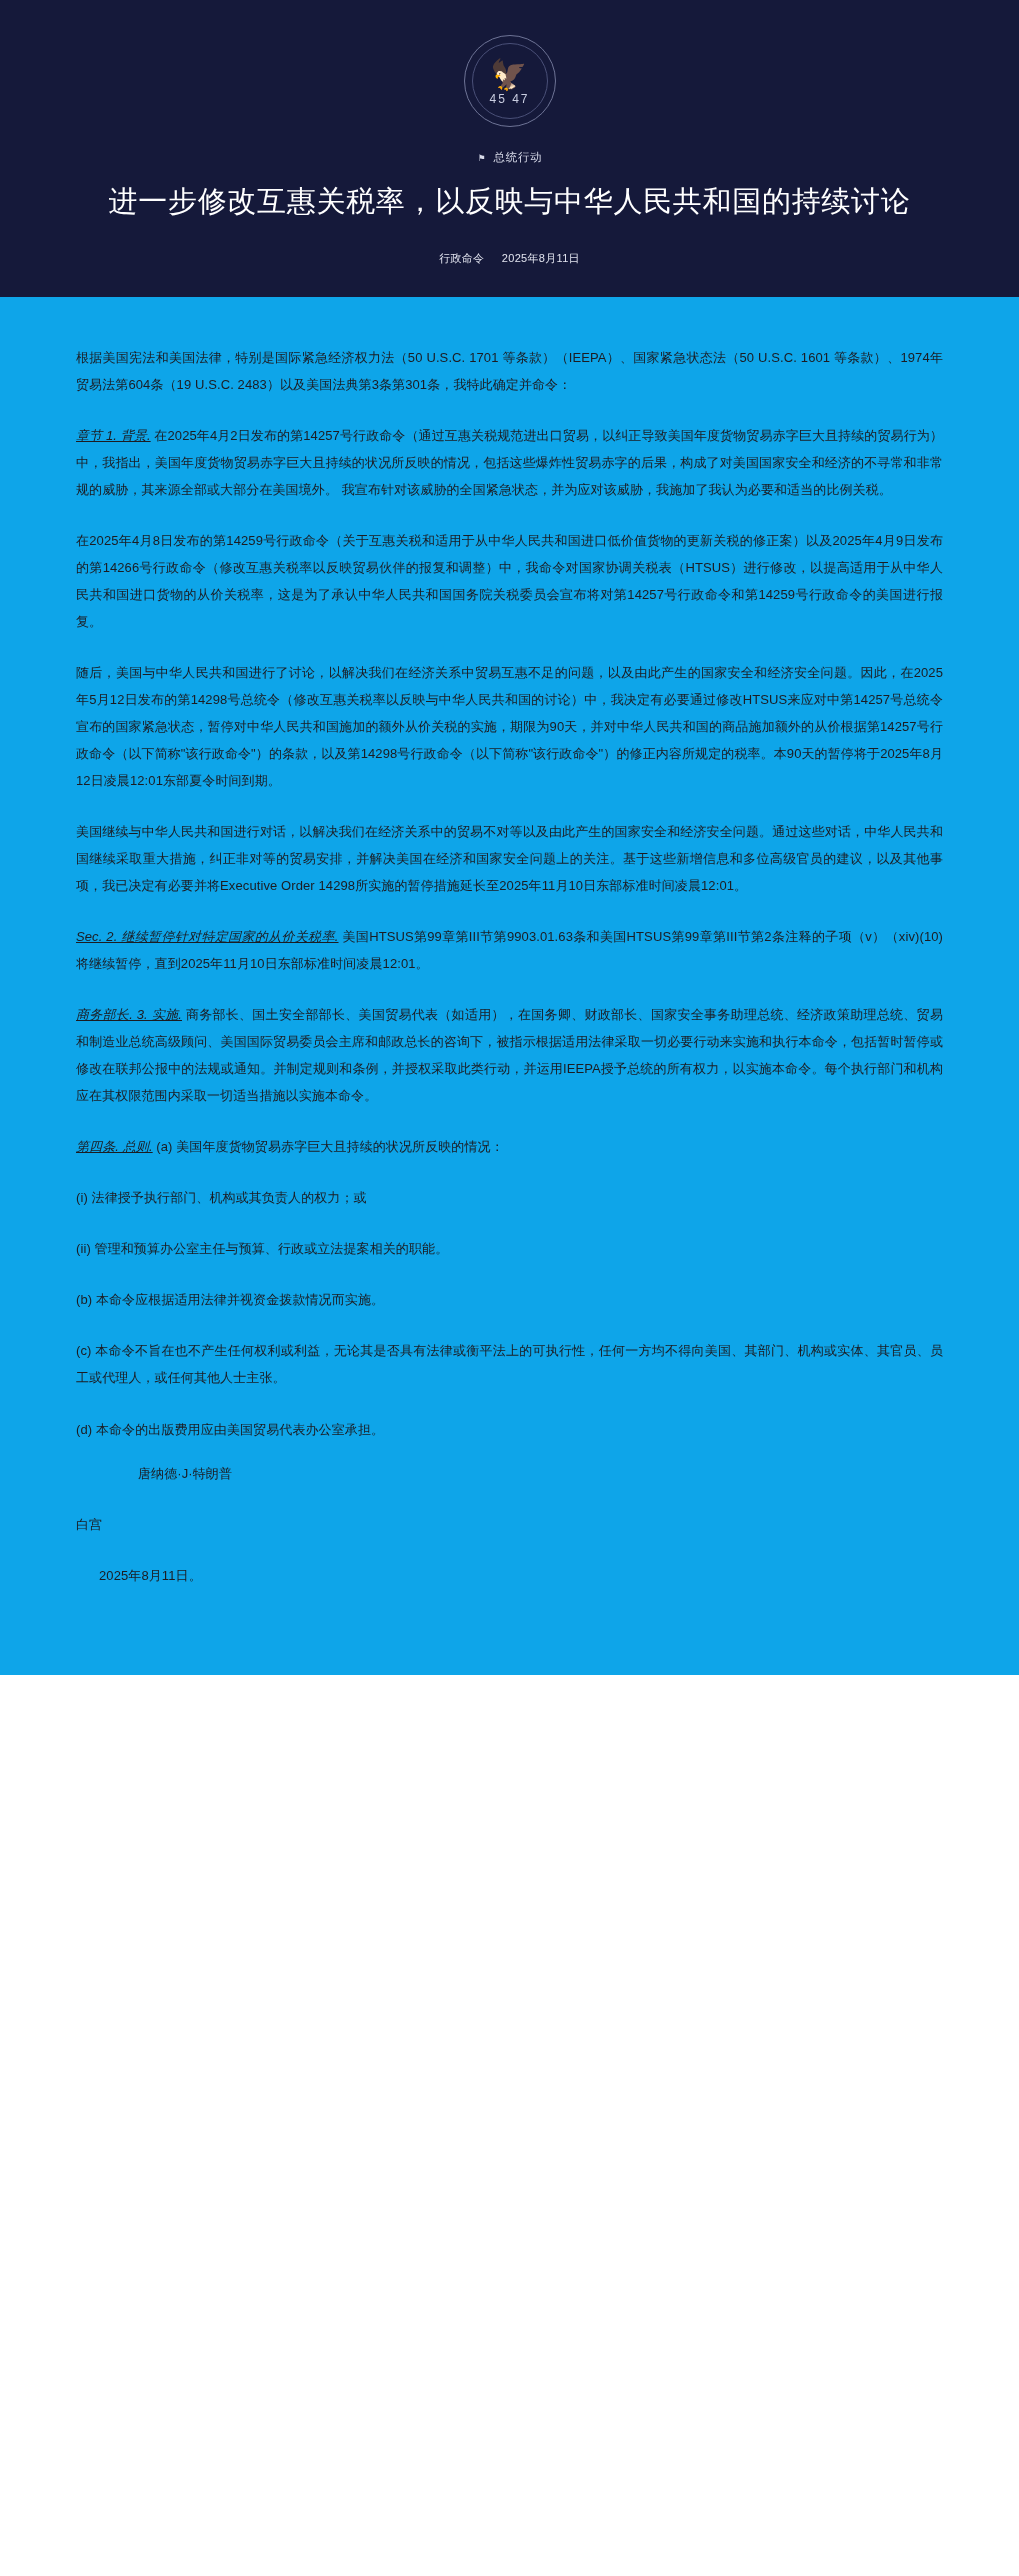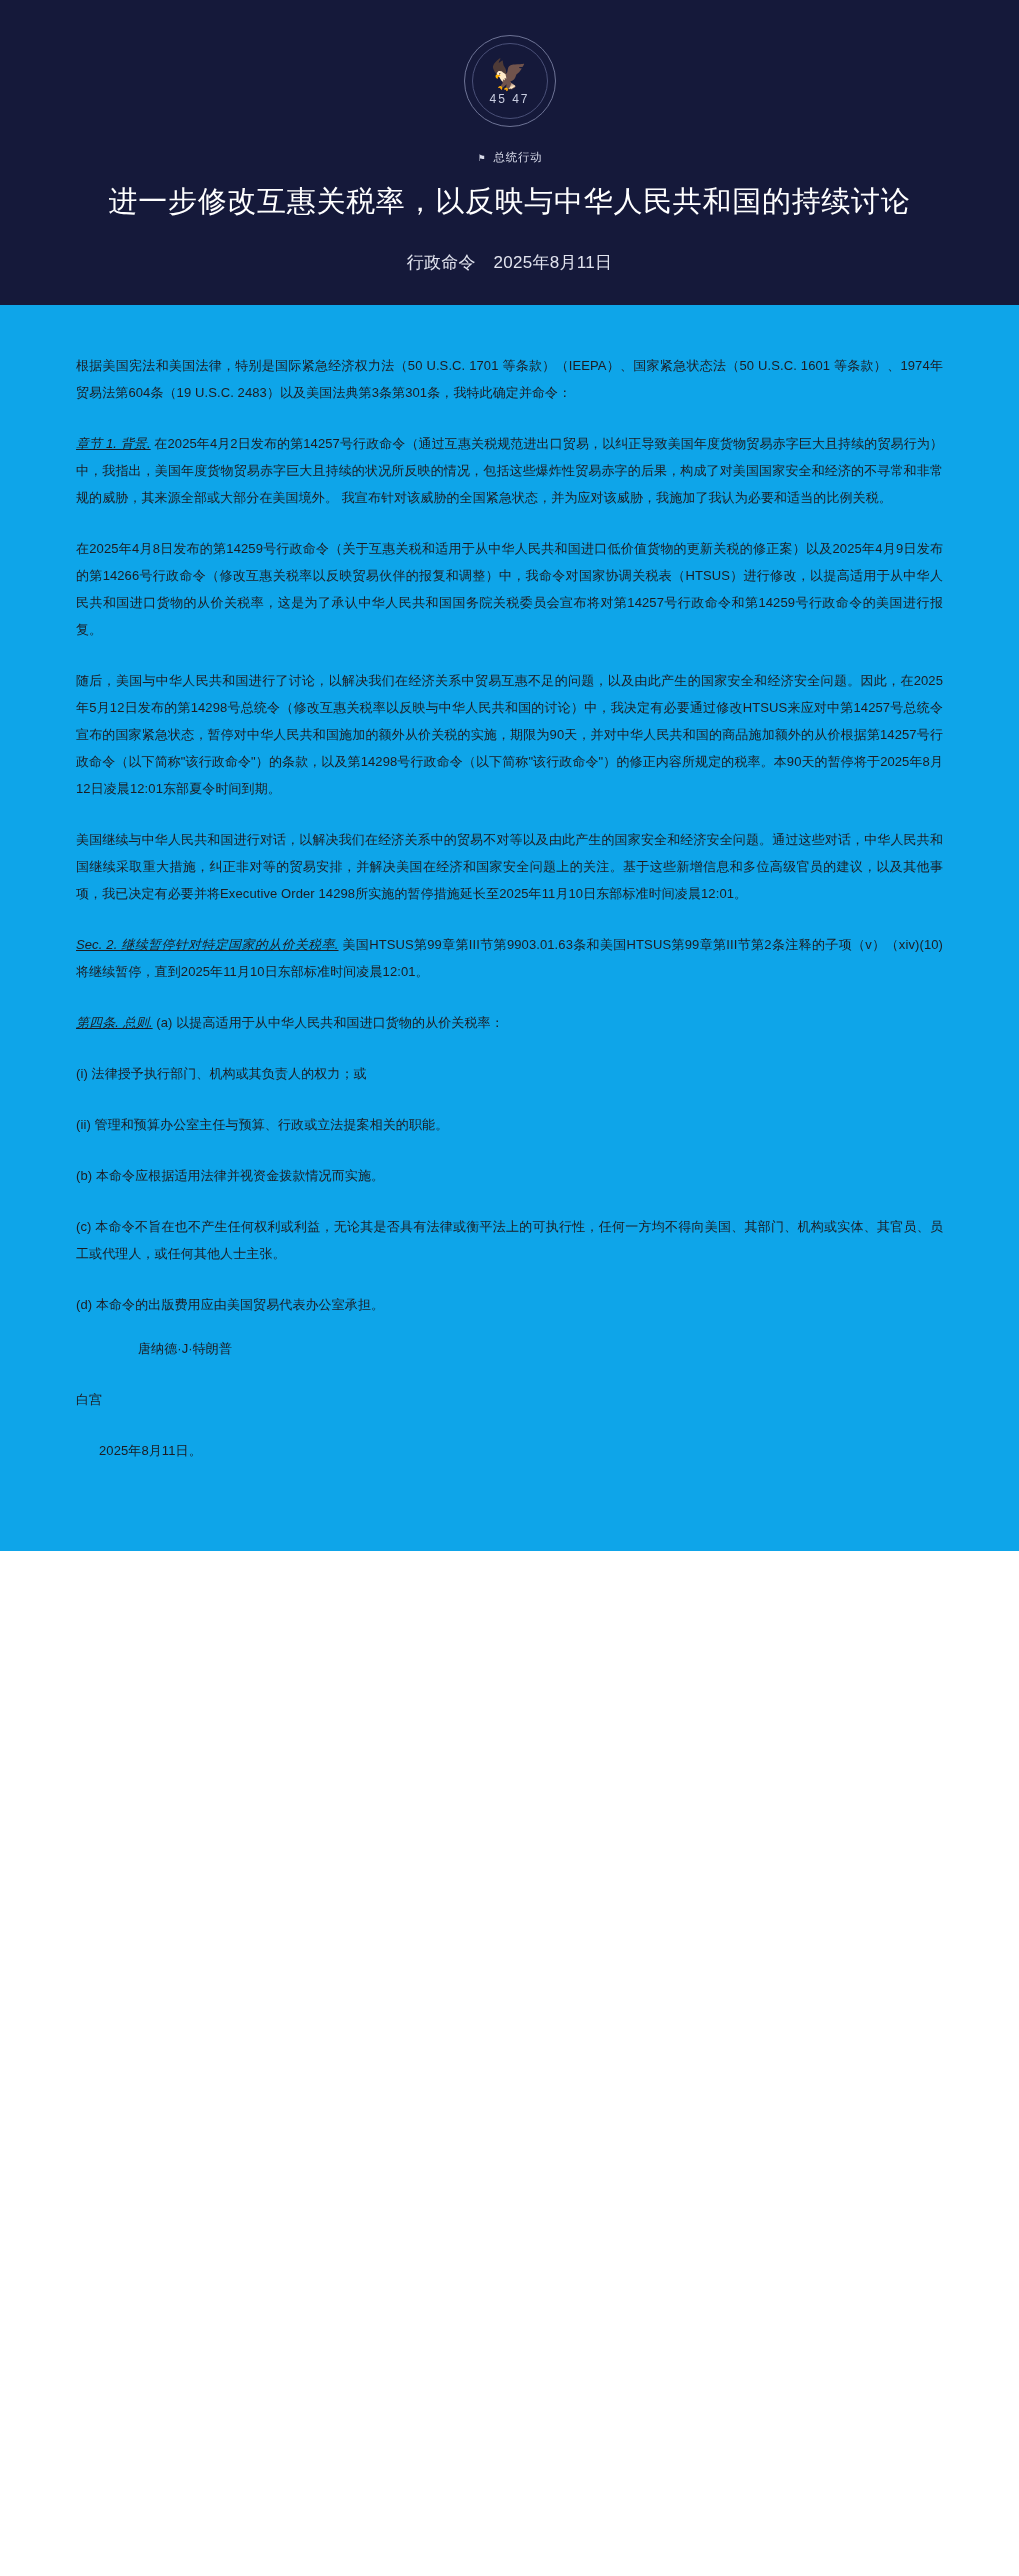--- a/index.html
+++ b/index.html
@@ -73,21 +73,21 @@
     font-weight: 400;
     color: #ffffff;
     font-size: 29px;
     line-height: 1.28;
     margin: 17.5px auto 0;
     max-width: 870px;
     letter-spacing: 0.7px;
   }
   .meta {
     margin-top: 31px;
-    font-size: 17px;
+    font-size: 11px;
     color: #e2e4ef;
     display: flex;
     align-items: center;
     justify-content: center;
     gap: 17.5px;
     letter-spacing: 0.3px;
   }
 
   
   .doc {
@@ -155,22 +155,23 @@
   <p><span class="u i">章节 1. 背景.</span><span> 在2025年4月2日发布的第14257号行政命令（通过互惠关税规范进出口贸易，以纠正导致美国年度货物贸易赤字巨大且持续的贸易行为）中，我指出，美国年度货物贸易赤字巨大且持续的状况所反映的情况，包括这些爆炸性贸易赤字的后果，构成了对美国国家安全和经济的不寻常和非常规的威胁，其来源全部或大部分在美国境外。 我宣布针对该威胁的全国紧急状态，并为应对该威胁，我施加了我认为必要和适当的比例关税。</span></p>
 
   <p><span>在2025年4月8日发布的第14259号行政命令（关于互惠关税和适用于从中华人民共和国进口低价值货物的更新关税的修正案）以及2025年4月9日发布的第14266号行政命令（修改互惠关税率以反映贸易伙伴的报复和调整）中，我命令对国家协调关税表（HTSUS）进行修改，以提高适用于从中华人民共和国进口货物的从价关税率，这是为了承认中华人民共和国国务院关税委员会宣布将对第14257号行政命令和第14259号行政命令的美国进行报复。</span></p>
 
   <p><span>随后，美国与中华人民共和国进行了讨论，以解决我们在经济关系中贸易互惠不足的问题，以及由此产生的国家安全和经济安全问题。因此，在2025年5月12日发布的第14298号总统令（修改互惠关税率以反映与中华人民共和国的讨论）中，我决定有必要通过修改HTSUS来应对中第14257号总统令宣布的国家紧急状态，暂停对中华人民共和国施加的额外从价关税的实施，期限为90天，并对中华人民共和国的商品施加额外的从价根据第14257号行政命令（以下简称"该行政命令"）的条款，以及第14298号行政命令（以下简称"该行政命令"）的修正内容所规定的税率。本90天的暂停将于2025年8月12日凌晨12:01东部夏令时间到期。</span></p>
 
   <p><span>美国继续与中华人民共和国进行对话，以解决我们在经济关系中的贸易不对等以及由此产生的国家安全和经济安全问题。通过这些对话，中华人民共和国继续采取重大措施，纠正非对等的贸易安排，并解决美国在经济和国家安全问题上的关注。基于这些新增信息和多位高级官员的建议，以及其他事项，我已决定有必要并将Executive Order 14298所实施的暂停措施延长至2025年11月10日东部标准时间凌晨12:01。</span></p>
 
   <p><span class="u i">Sec. 2. 继续暂停针对特定国家的从价关税率.</span><span> 美国HTSUS第99章第III节第9903.01.63条和美国HTSUS第99章第III节第2条注释的子项（v）（xiv)(10)将继续暂停，直到2025年11月10日东部标准时间凌晨12:01。</span></p>
 
+  <p><span class="u i">商务部长. 3. 实施.</span><span> 商务部长、国土安全部部长、美国贸易代表（如适用），在国务卿、财政部长、国家安全事务助理总统、经济政策助理总统、贸易和制造业总统高级顾问、美国国际贸易委员会主席和邮政总长的咨询下，被指示根据适用法律采取一切必要行动来实施和执行本命令，包括暂时暂停或修改在联邦公报中的法规或通知。并制定规则和条例，并授权采取此类行动，并运用IEEPA授予总统的所有权力，以实施本命令。每个执行部门和机构应在其权限范围内采取一切适当措施以实施本命令。</span></p>
 
-  <p><span class="u i">第四条. 总则.</span><span> (a) 以提高适用于从中华人民共和国进口货物的从价关税率：</span></p>
+  <p><span class="u i">第四条. 总则.</span><span> (a) 美国年度货物贸易赤字巨大且持续的状况所反映的情况：</span></p>
 
   <p><span>(i) 法律授予执行部门、机构或其负责人的权力；或</span></p>
 
   <p><span>(ii) 管理和预算办公室主任与预算、行政或立法提案相关的职能。</span></p>
 
   <p><span>(b) 本命令应根据适用法律并视资金拨款情况而实施。</span></p>
 
   <p><span>(c) 本命令不旨在也不产生任何权利或利益，无论其是否具有法律或衡平法上的可执行性，任何一方均不得向美国、其部门、机构或实体、其官员、员工或代理人，或任何其他人士主张。</span></p>
 
   <p class="last"><span>(d) 本命令的出版费用应由美国贸易代表办公室承担。</span></p>

